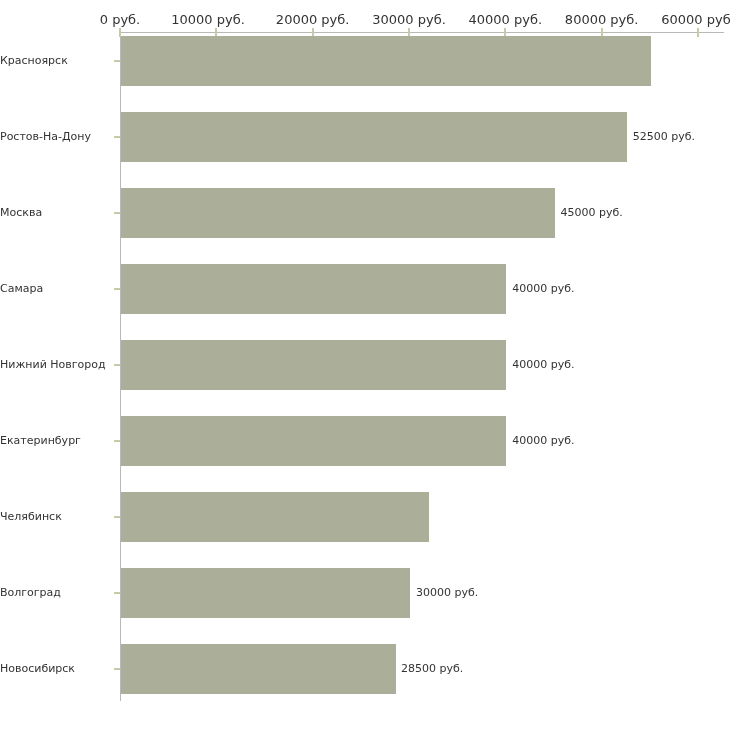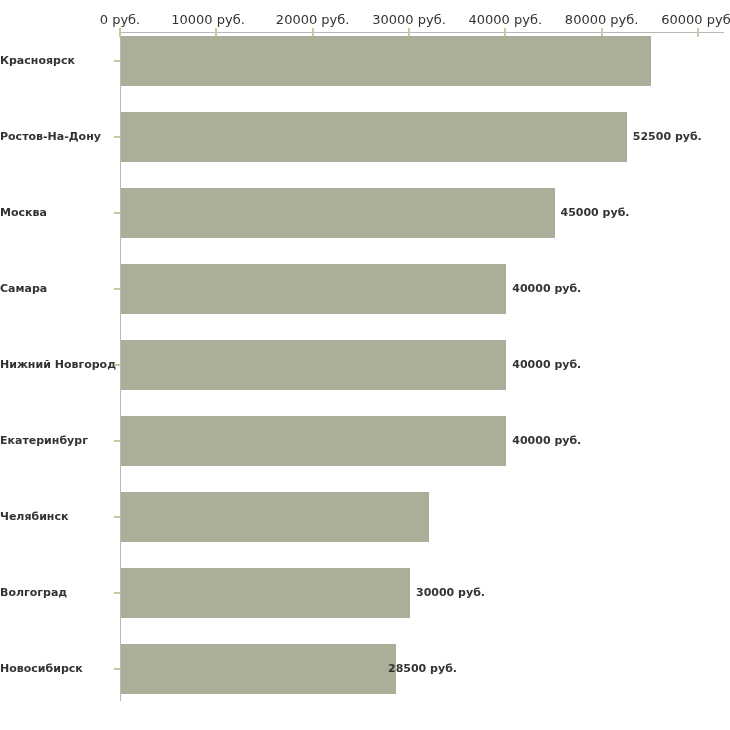--- a/index.html
+++ b/index.html
@@ -44,21 +44,20 @@
     font-size: 13px;
     color: #333333;
     white-space: nowrap;
     transform: translateX(-50%);
   }
   .row {
     position: absolute;
     left: 0;
     width: 590px;
     height: 50px;
-    font-weight: bold;
   }
   .cat-label {
     position: absolute;
     right: 618px; 
     left: 0;
     top: 0;
     height: 50px;
     line-height: 50px;
     text-align: right;
     font-size: 11px;
@@ -155,16 +154,16 @@
       <div class="row" style="top: 568px;">
         <div class="cat-label">Волгоград</div>
         <div class="cat-tick"></div>
         <div class="bar" style="width: 289px; background: rgb(171, 174, 153);"></div>
         <div class="val-label" style="left: 416px;">30000 руб.</div>
       </div>
       <div class="row" style="top: 644px;">
         <div class="cat-label">Новосибирск</div>
         <div class="cat-tick"></div>
         <div class="bar" style="width: 274.6px; background: rgb(171, 174, 153);"></div>
-        <div class="val-label" style="left: 388px;">28500 руб.</div>
+        <div class="val-label" style="left: 401px;">28500 руб.</div>
       </div>
     </div>
 </div>
 
 </body></html>

